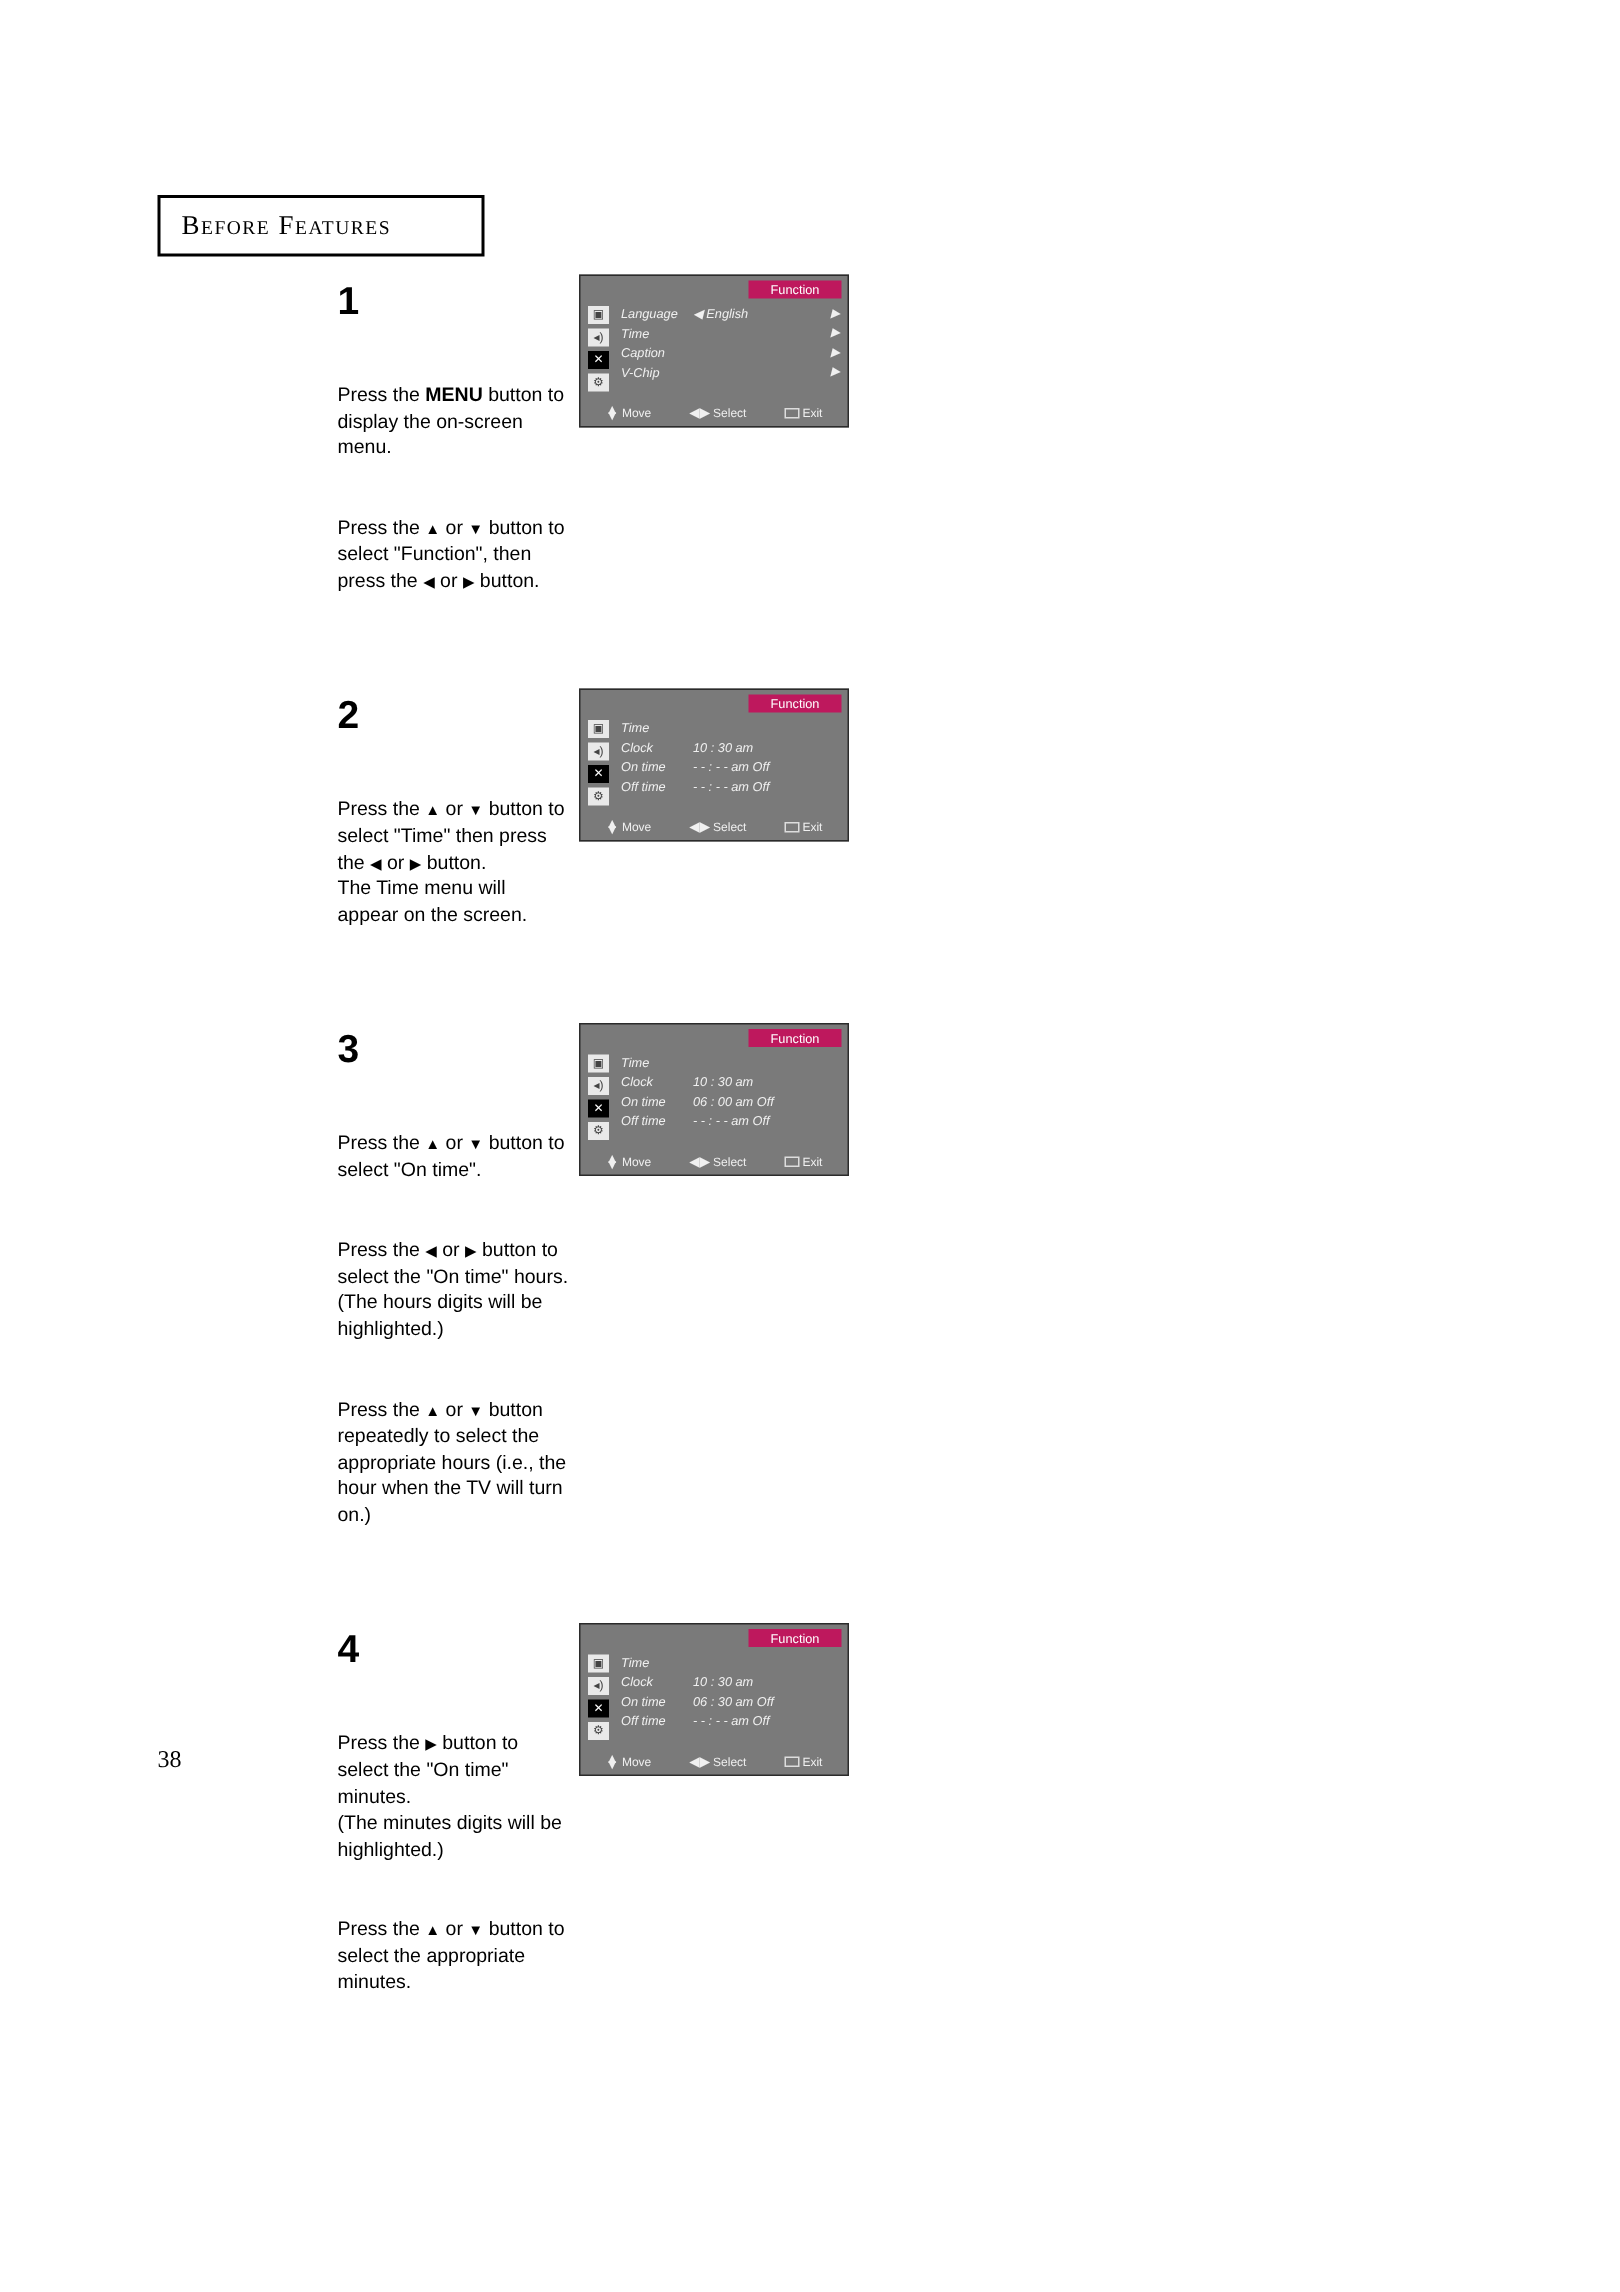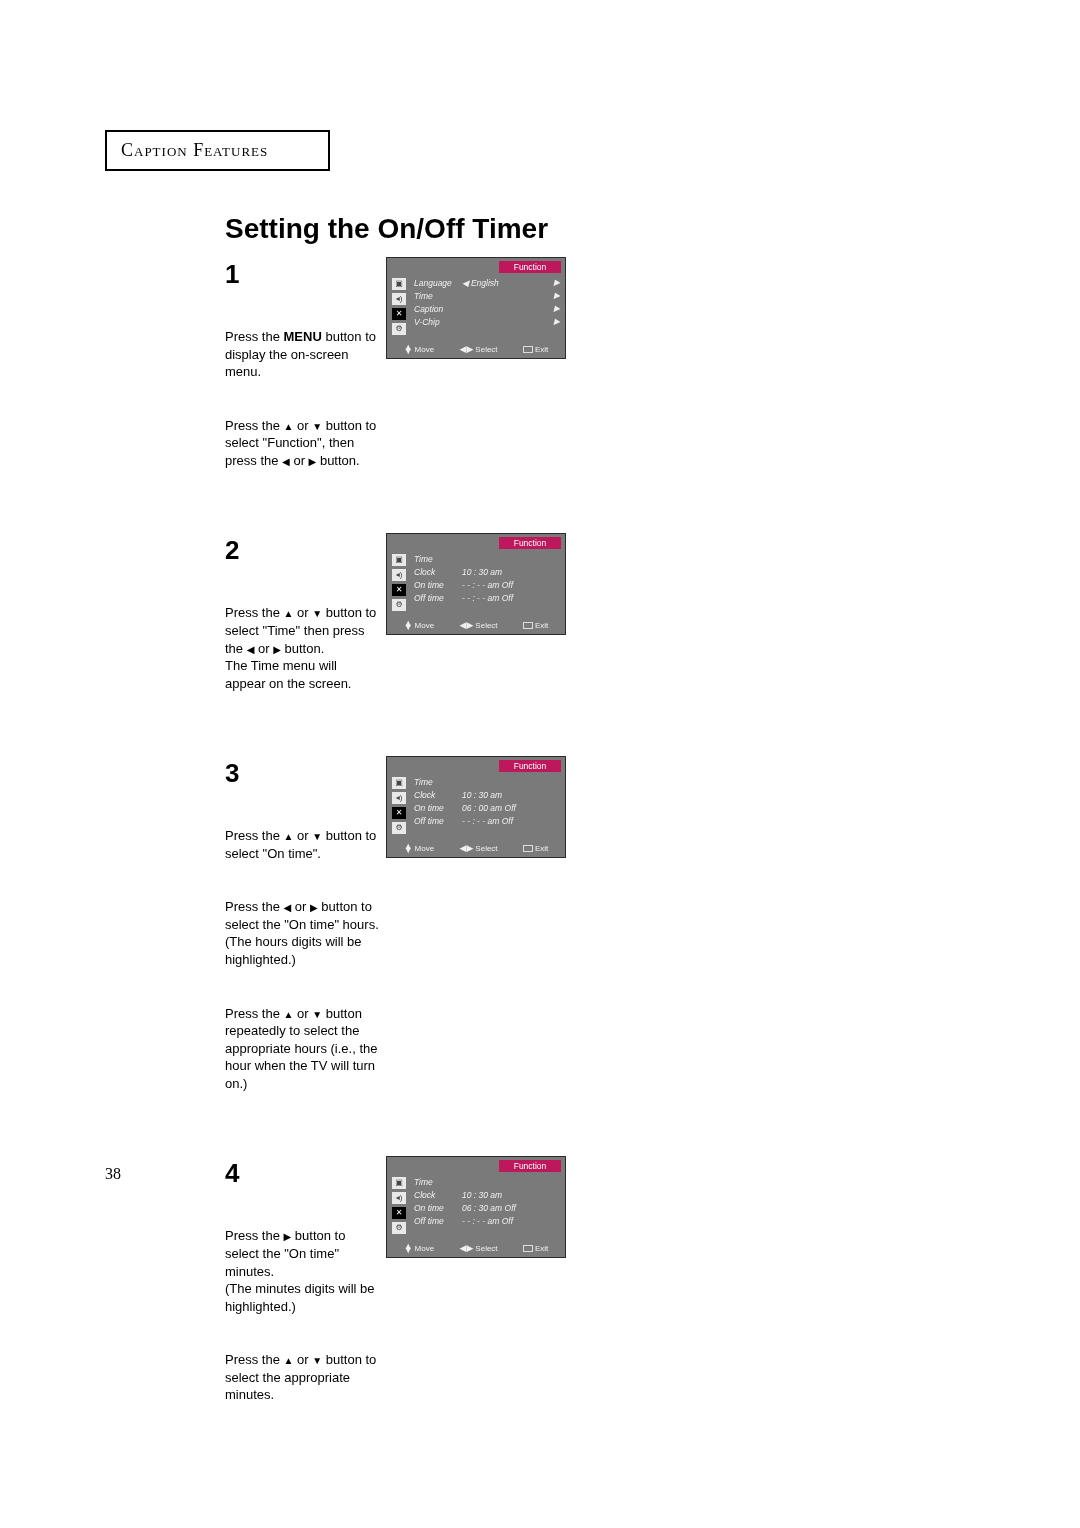--- a/index.html
+++ b/index.html
@@ -151,24 +151,23 @@
   }
   .updown { font-size: 9px; line-height: 0.5; display: inline-flex; flex-direction: column; }
   .leftright { font-size: 9px; }
   .menuico { border: 1px solid #ddd; width: 10px; height: 7px; display: inline-block; }
 </style>
 </head>
 <body>
 
 <div class="page">
   <div class="section-header">
-    <span>Caption Features</span>
-  </div>
-
-  <div class="title">Setting the On/Off Timer</div>
+    <span>Before Features</span>
+  </div>
+
 
   <div class="steps" id="steps-container">
       <div class="step-row">
         <div class="step-left">
           <div class="step-num">1</div>
           <p>Press the <b>MENU</b> button to display the on-screen menu.</p>
           <p>Press the <span class="tri">▲</span> or <span class="tri">▼</span> button to select "Function", then press the <span class="tri">◀</span> or <span class="tri">▶</span> button.</p>
         </div>
         <div class="osd-wrap">
           <div class="osd">

